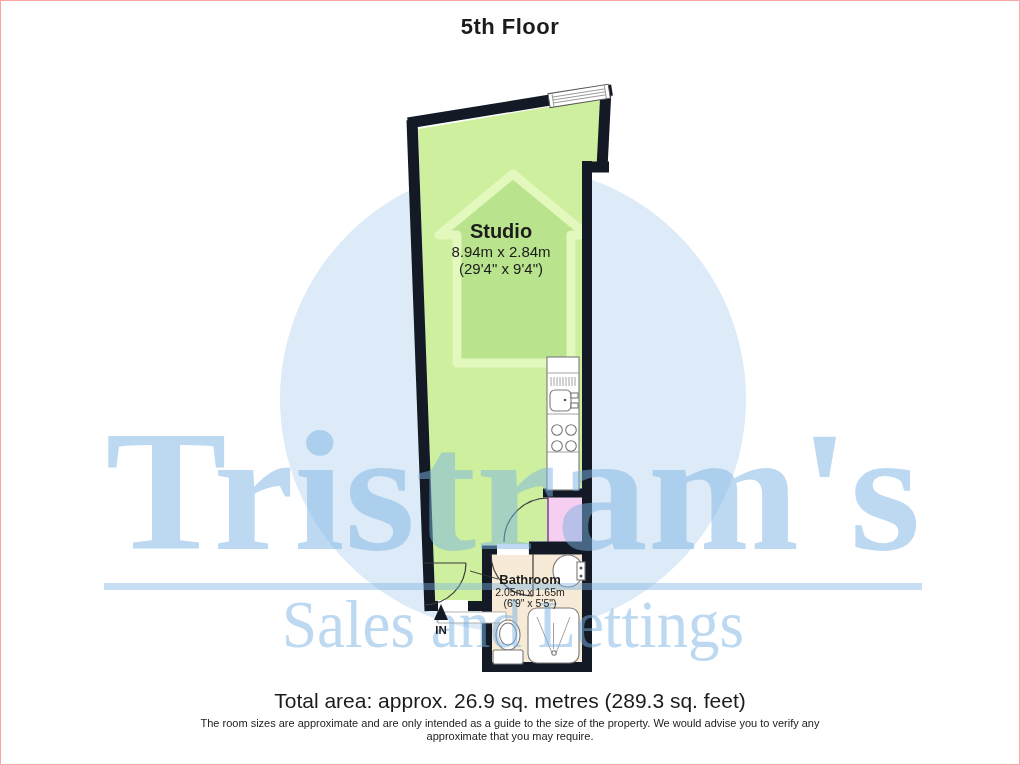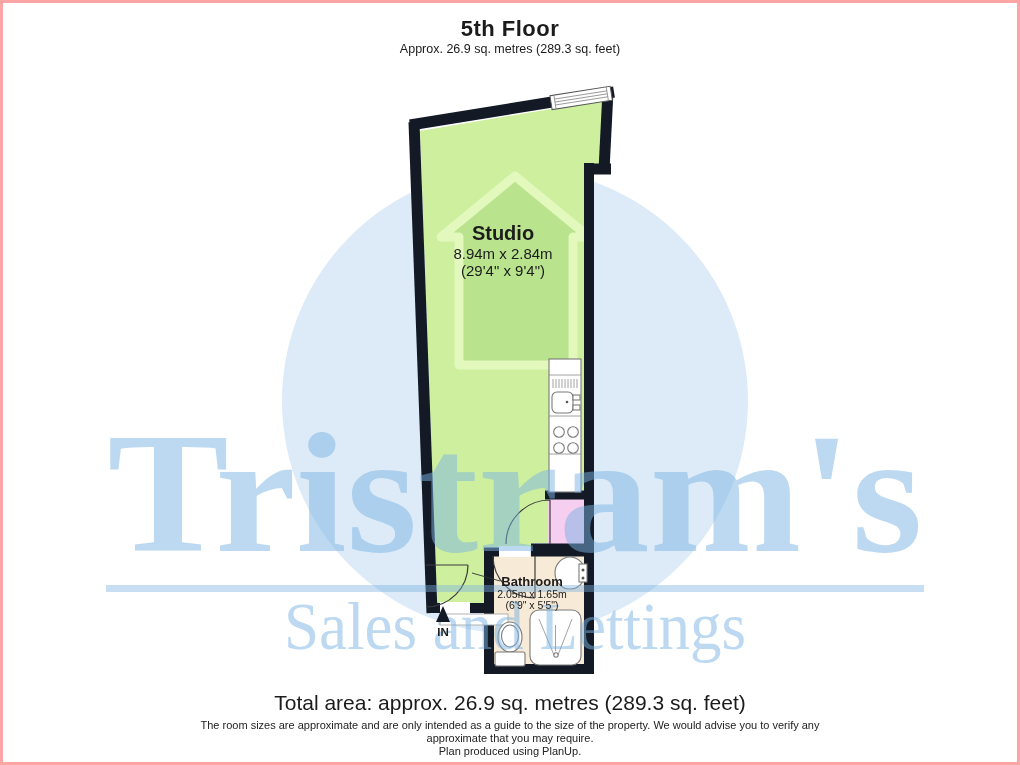--- a/index.html
+++ b/index.html
@@ -1,18 +1,18 @@
 <!DOCTYPE html>
 <html><head>
 <meta charset="utf-8">
 <style>
   html,body{margin:0;padding:0;background:#fff;}
   .page{
     position:relative;width:1020px;height:765px;background:#ffffff;
-    border:3px solid #fca5a5;box-sizing:border-box;overflow:hidden;
+    border:1px solid #fca5a5;box-sizing:border-box;overflow:hidden;
     font-family:"Liberation Sans",sans-serif;color:#1b1b1b;
   }
   .abs{position:absolute;left:0;width:100%;text-align:center;}
   .title{top:13px;font-size:22px;font-weight:bold;letter-spacing:0.5px;}
   .subtitle{top:39px;font-size:12.5px;}
   .total{top:688px;font-size:21px;}
   .disc{font-size:11px;color:#222;}
   .d1{top:716px;} .d2{top:729px;} .d3{top:742px;}
   svg{position:absolute;left:0;top:0;}
   .floor{stroke:none;}
@@ -25,21 +25,20 @@
   .lbl{fill:#1c1c1c;text-anchor:middle;font-family:"Liberation Sans",sans-serif;}
   .wm-main{font-family:"Liberation Serif",serif;font-weight:bold;text-anchor:middle;}
   .wm-sub{font-family:"Liberation Serif",serif;text-anchor:middle;}
 </style>
 </head>
 <body>
 
 <div class="page">
 
   <div class="abs title">5th Floor</div>
-  <div class="abs subtitle">Approx. 26.9 sq. metres (289.3 sq. feet)</div>
 
   <svg width="1020" height="765" viewBox="0 0 1020 765">
 
     <circle cx="512" cy="398" r="233" fill="#dcebf7"></circle>
 
     <path class="floor" d="M417,128 L601,97 L597,161 L581,161 L581,487 L545,487 L545,540 L529,540 L529,544 L481,544 L481,600 L434,600 Z" fill="#cdef9e"></path>
     <rect class="floor" x="545" y="495" width="36" height="46" fill="#f6cef0"></rect>
     <rect class="floor" x="486" y="551" width="100" height="112" fill="#f7ead6"></rect>
 
     <path class="house" d="M512,173 L586,234 L570,234 L570,362 L456,362 L456,234 L438,234 Z" fill="#b9e38c"></path>
@@ -124,15 +123,14 @@
       <path d="M497,578 L469,570" stroke="#333" stroke-width="0.9"></path>
 
       <path d="M440,603 L433,619 L447,619 Z" fill="#131a26"></path>
       <text class="lbl" x="440" y="633" font-size="11.5" font-weight="bold">IN</text>
     </g>
   </svg>
 
   <div class="abs total">Total area: approx. 26.9 sq. metres (289.3 sq. feet)</div>
   <div class="abs disc d1">The room sizes are approximate and are only intended as a guide to the size of the property. We would advise you to verify any</div>
   <div class="abs disc d2">approximate that you may require.</div>
-  <div class="abs disc d3">Plan produced using PlanUp.</div>
 
 </div>
 
 </body></html>

